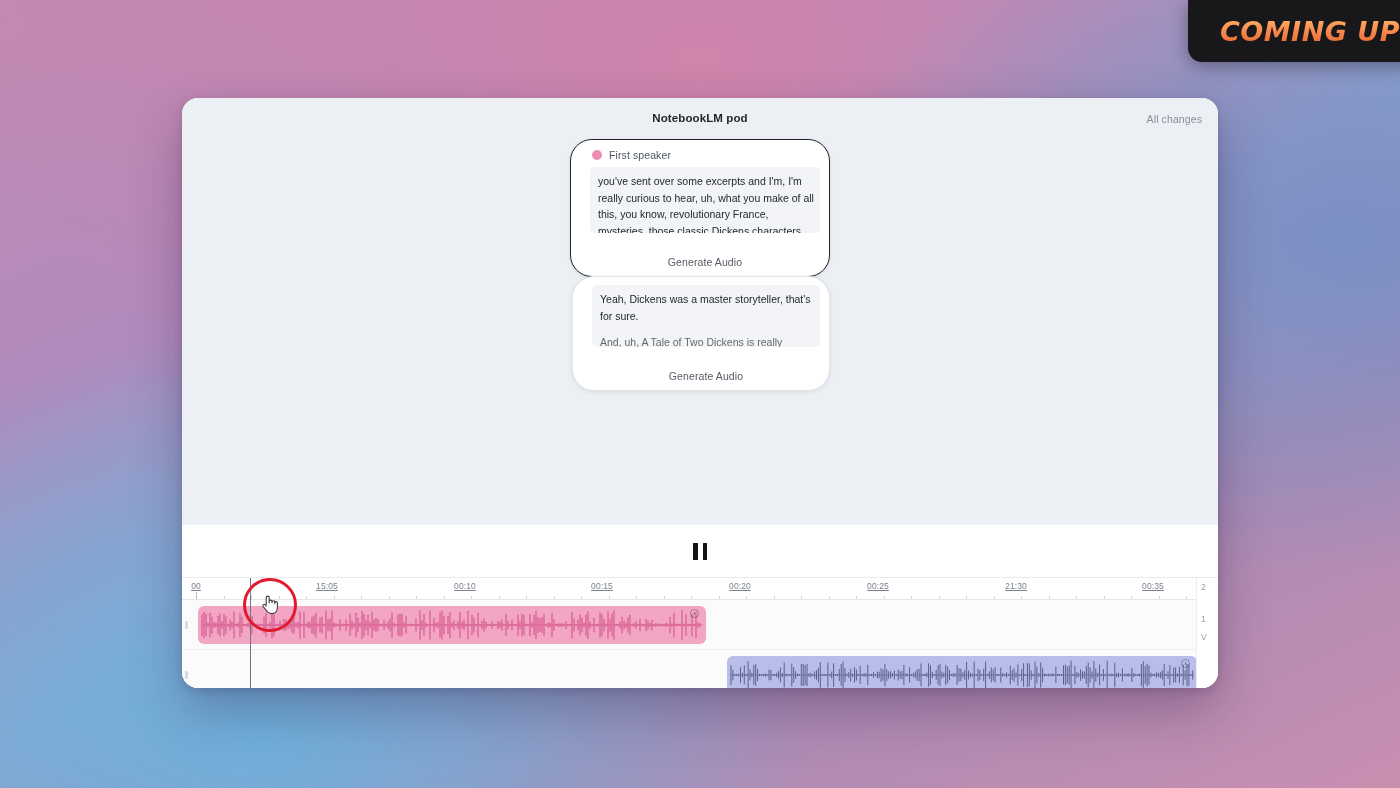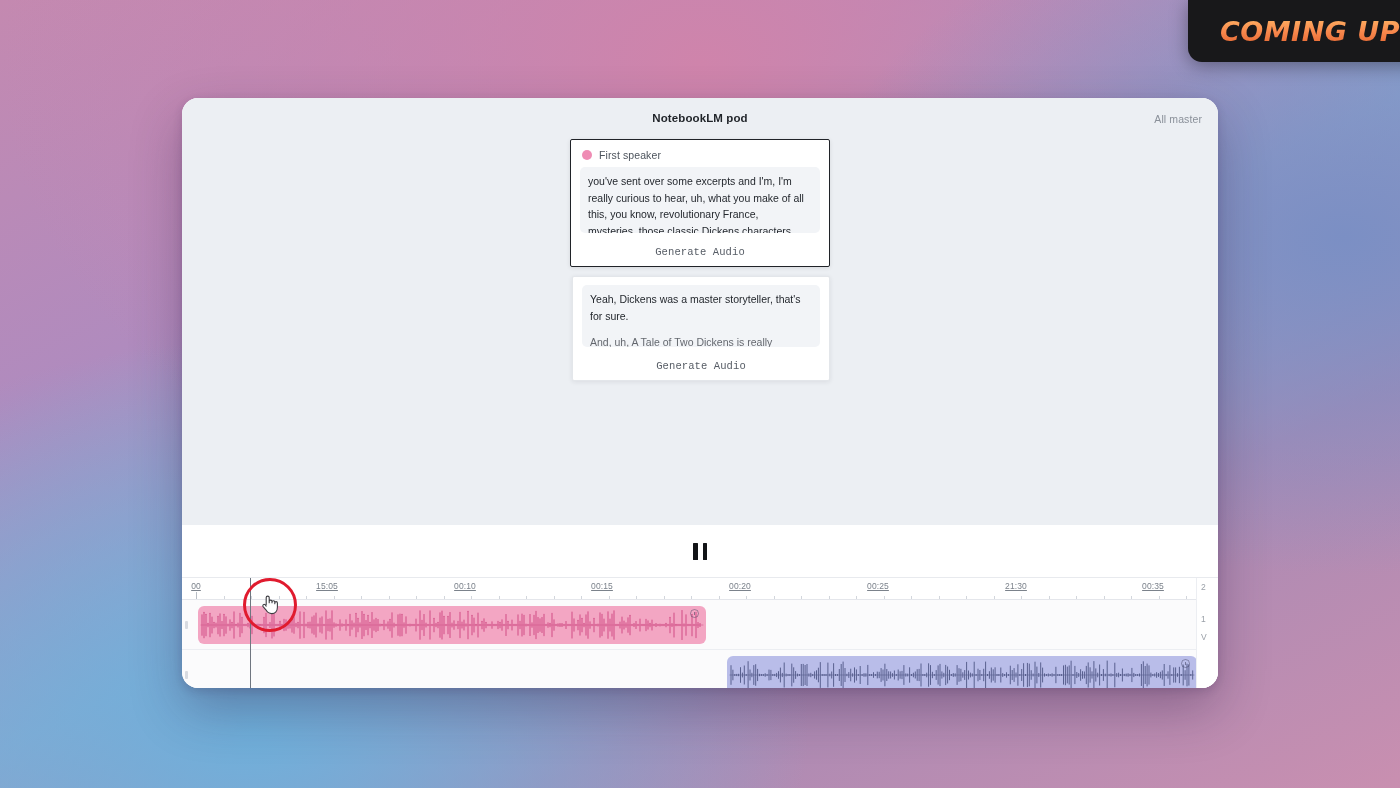--- a/index.html
+++ b/index.html
@@ -99,22 +99,22 @@
     color: #8a9099;
     letter-spacing: 0.1px;
   }
 
   
   .speaker-block {
     position: absolute;
     left: 388px;
     width: 260px;
     background: #ffffff;
-    border-radius: 2px;
-    padding: 8px 9px 7px 9px;
+    border-radius: 22px;
+    padding: 8px 9px 7px 19px;
   }
   #block-first {
     top: 41px;
     border: 1.6px solid #202328;
     box-shadow: 0 1px 4px rgba(0,0,0,0.10);
   }
   #block-second {
     top: 178px;
     left: 390px;
     width: 258px;
@@ -160,26 +160,26 @@
   .script-para { margin-bottom: 10px; }
   .script-para:last-child { margin-bottom: 0; }
   .line-clipped {
     color: #2c3038;
     opacity: 0.72;
   }
 
   .generate-audio {
     display: block;
     width: 100%;
-    margin-top: 10px;
+    margin-top: 20px;
     padding: 3px 0 1px 0;
     background: transparent;
     border: none;
     text-align: center;
-    font-family: Liberation Mono, monospace;
+    font-family: Liberation Sans, sans-serif;
     font-size: 10.5px;
     color: #565c65;
     cursor: pointer;
     letter-spacing: 0.1px;
   }
 
   
   #transport {
     height: 34px;
     background: #ffffff;
@@ -352,21 +352,21 @@
   <div id="coming-up">
     <span class="label">COMING UP</span>
   </div>
 
   <div id="app-window">
 
     <div id="editor-pane">
 
       <div id="pane-header">
         <div id="doc-title">NotebookLM pod</div>
-        <div id="all-changes">All master</div>
+        <div id="all-changes">All changes</div>
       </div>
 
       <div class="speaker-block" id="block-first">
         <div class="speaker-head">
           <span class="speaker-dot dot-pink"></span>
           <span class="speaker-name">First speaker</span>
         </div>
         <div class="script-box" id="script-first">
           <div class="script-line">you've sent over some excerpts and I'm, I'm</div>
           <div class="script-line">really curious to hear, uh, what you make of all</div>

